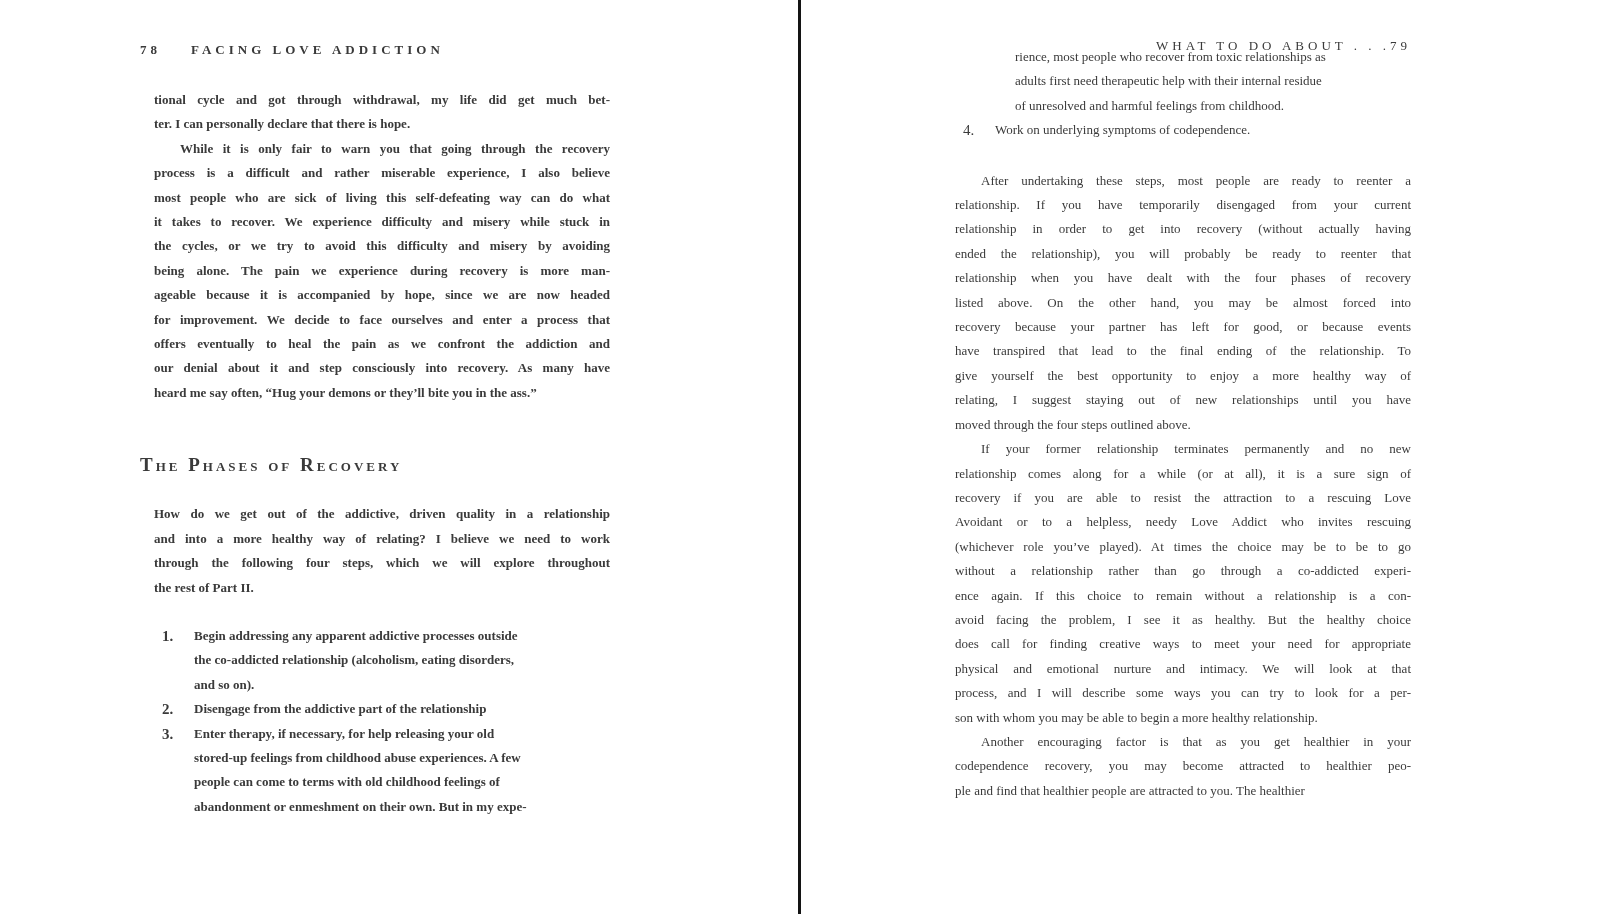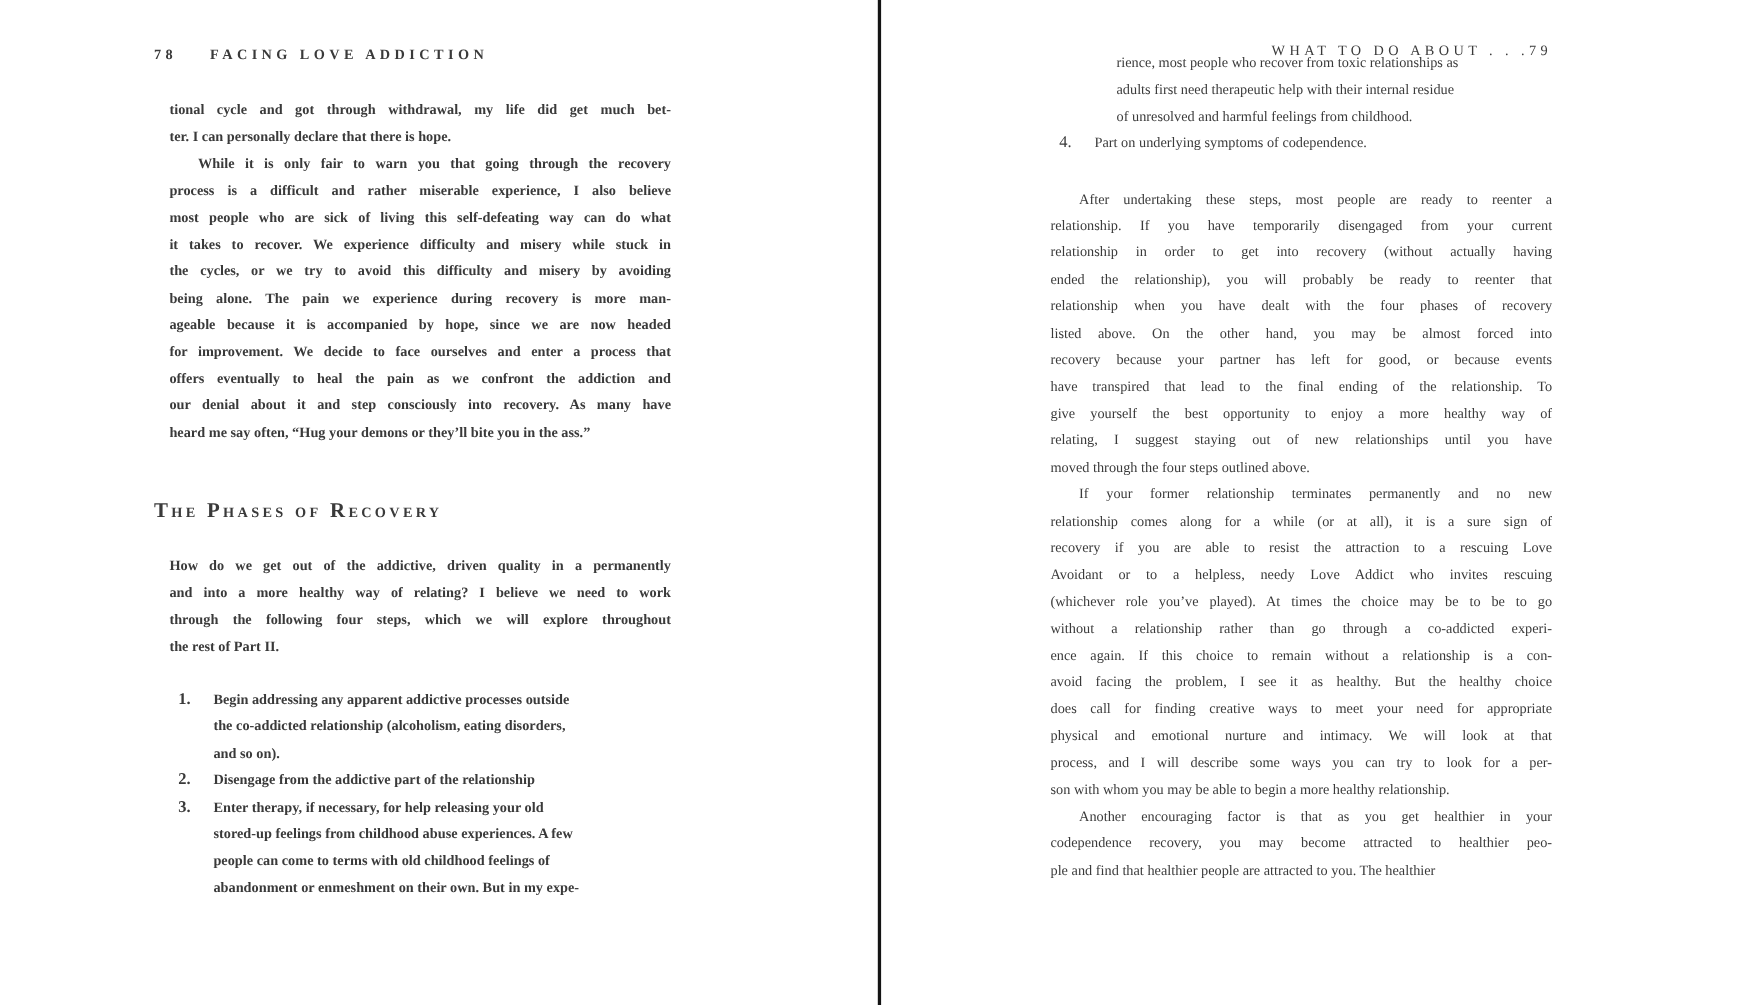--- a/index.html
+++ b/index.html
@@ -69,21 +69,21 @@
             <div class="line">the cycles, or we try to avoid this difficulty and misery by avoiding</div>
             <div class="line">being alone. The pain we experience during recovery is more man-</div>
             <div class="line">ageable because it is accompanied by hope, since we are now headed</div>
             <div class="line">for improvement. We decide to face ourselves and enter a process that</div>
             <div class="line">offers eventually to heal the pain as we confront the addiction and</div>
             <div class="line">our denial about it and step consciously into recovery. As many have</div>
             <div class="line last">heard me say often, “Hug your demons or they’ll bite you in the ass.”</div>
           </div>
         <div class="section-heading">The Phases of Recovery</div>
         <div class="para">
-            <div class="line">How do we get out of the addictive, driven quality in a permanently</div>
+            <div class="line">How do we get out of the addictive, driven quality in a relationship</div>
             <div class="line">and into a more healthy way of relating? I believe we need to work</div>
             <div class="line">through the following four steps, which we will explore throughout</div>
             <div class="line last">the rest of Part II.</div>
           </div>
         <div class="nlist">
           <div class="nitem ragged">
             <span class="num">1.</span>
             <div>
                 <div class="line">Begin addressing any apparent addictive processes outside</div>
                 <div class="line">the co-addicted relationship (alcoholism, eating disorders,</div>
@@ -120,21 +120,21 @@
       </div>
       <div class="content-right">
         <div class="cont-block ragged">
             <div class="line">rience, most people who recover from toxic relationships as</div>
             <div class="line">adults first need therapeutic help with their internal residue</div>
             <div class="line last">of unresolved and harmful feelings from childhood.</div>
           </div>
         <div class="nitem ragged">
           <span class="num">4.</span>
           <div>
-              <div class="line last">Part on underlying symptoms of codependence.</div>
+              <div class="line last">Work on underlying symptoms of codependence.</div>
             </div>
         </div>
         <div class="para indent gap-before">
             <div class="line">After undertaking these steps, most people are ready to reenter a</div>
             <div class="line">relationship. If you have temporarily disengaged from your current</div>
             <div class="line">relationship in order to get into recovery (without actually having</div>
             <div class="line">ended the relationship), you will probably be ready to reenter that</div>
             <div class="line">relationship when you have dealt with the four phases of recovery</div>
             <div class="line">listed above. On the other hand, you may be almost forced into</div>
             <div class="line">recovery because your partner has left for good, or because events</div>

